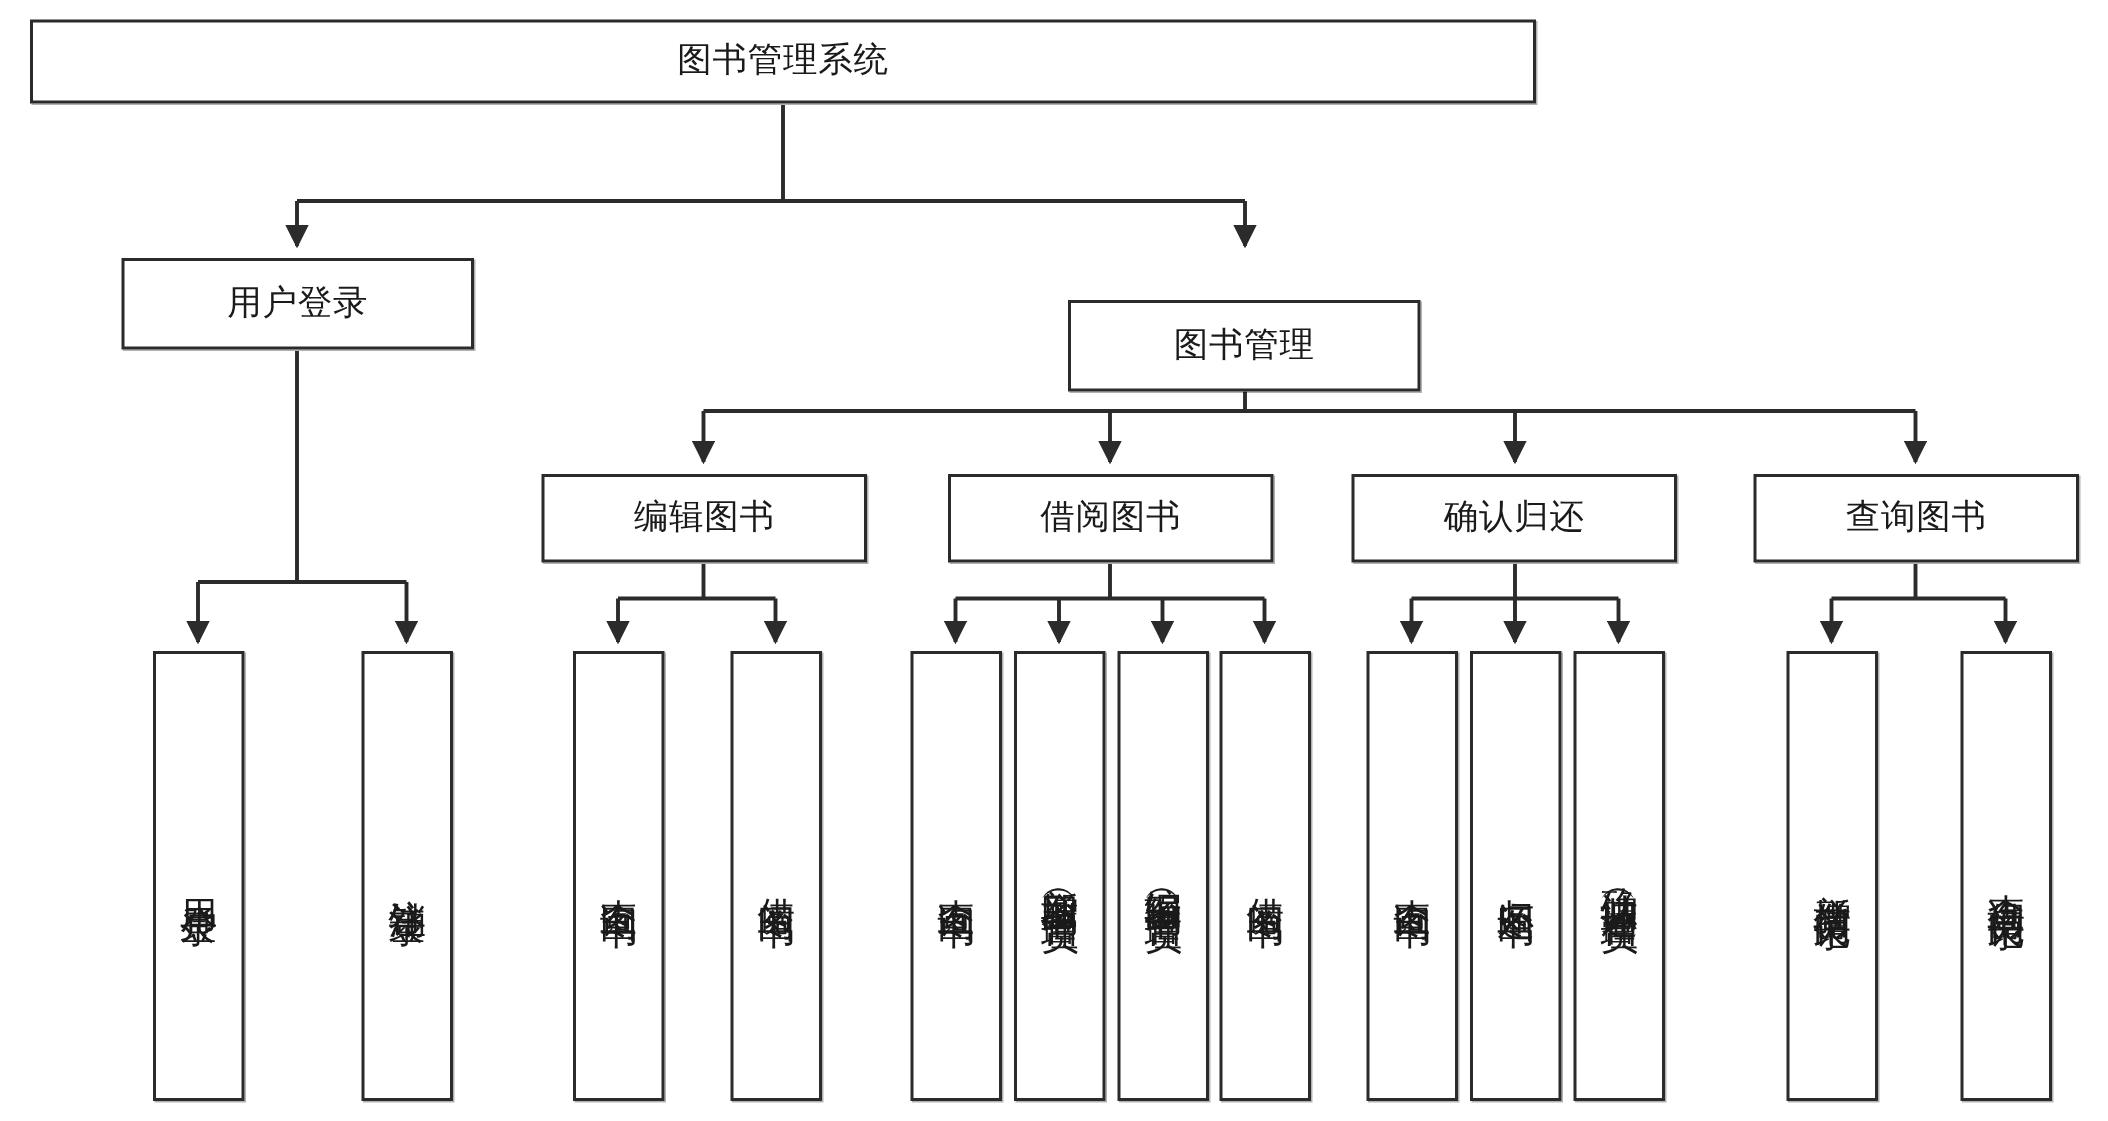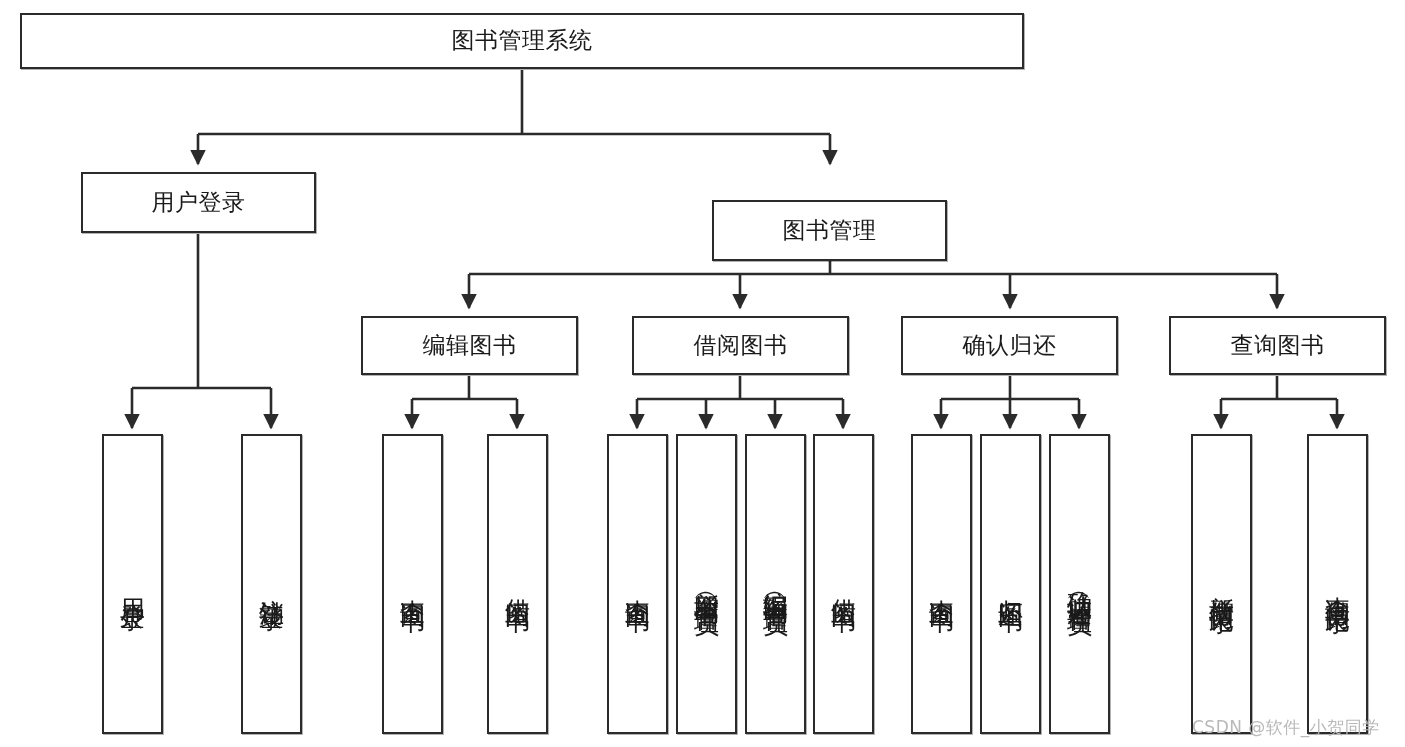--- a/index.html
+++ b/index.html
@@ -198,15 +198,14 @@
   </div>
 
   <div class="node vertical" style="left:1191px; top:434px; width:61px; height:300px;">
     <span class="label">新增借阅记录</span>
   </div>
 
   <div class="node vertical" style="left:1307px; top:434px; width:61px; height:300px;">
     <span class="label">查询借阅记录</span>
   </div>
 
-  <div class="watermark" style="left:1192px; top:716px;">CSDN @软件_小贺同学</div>
 
 </div>
 
 </body></html>

